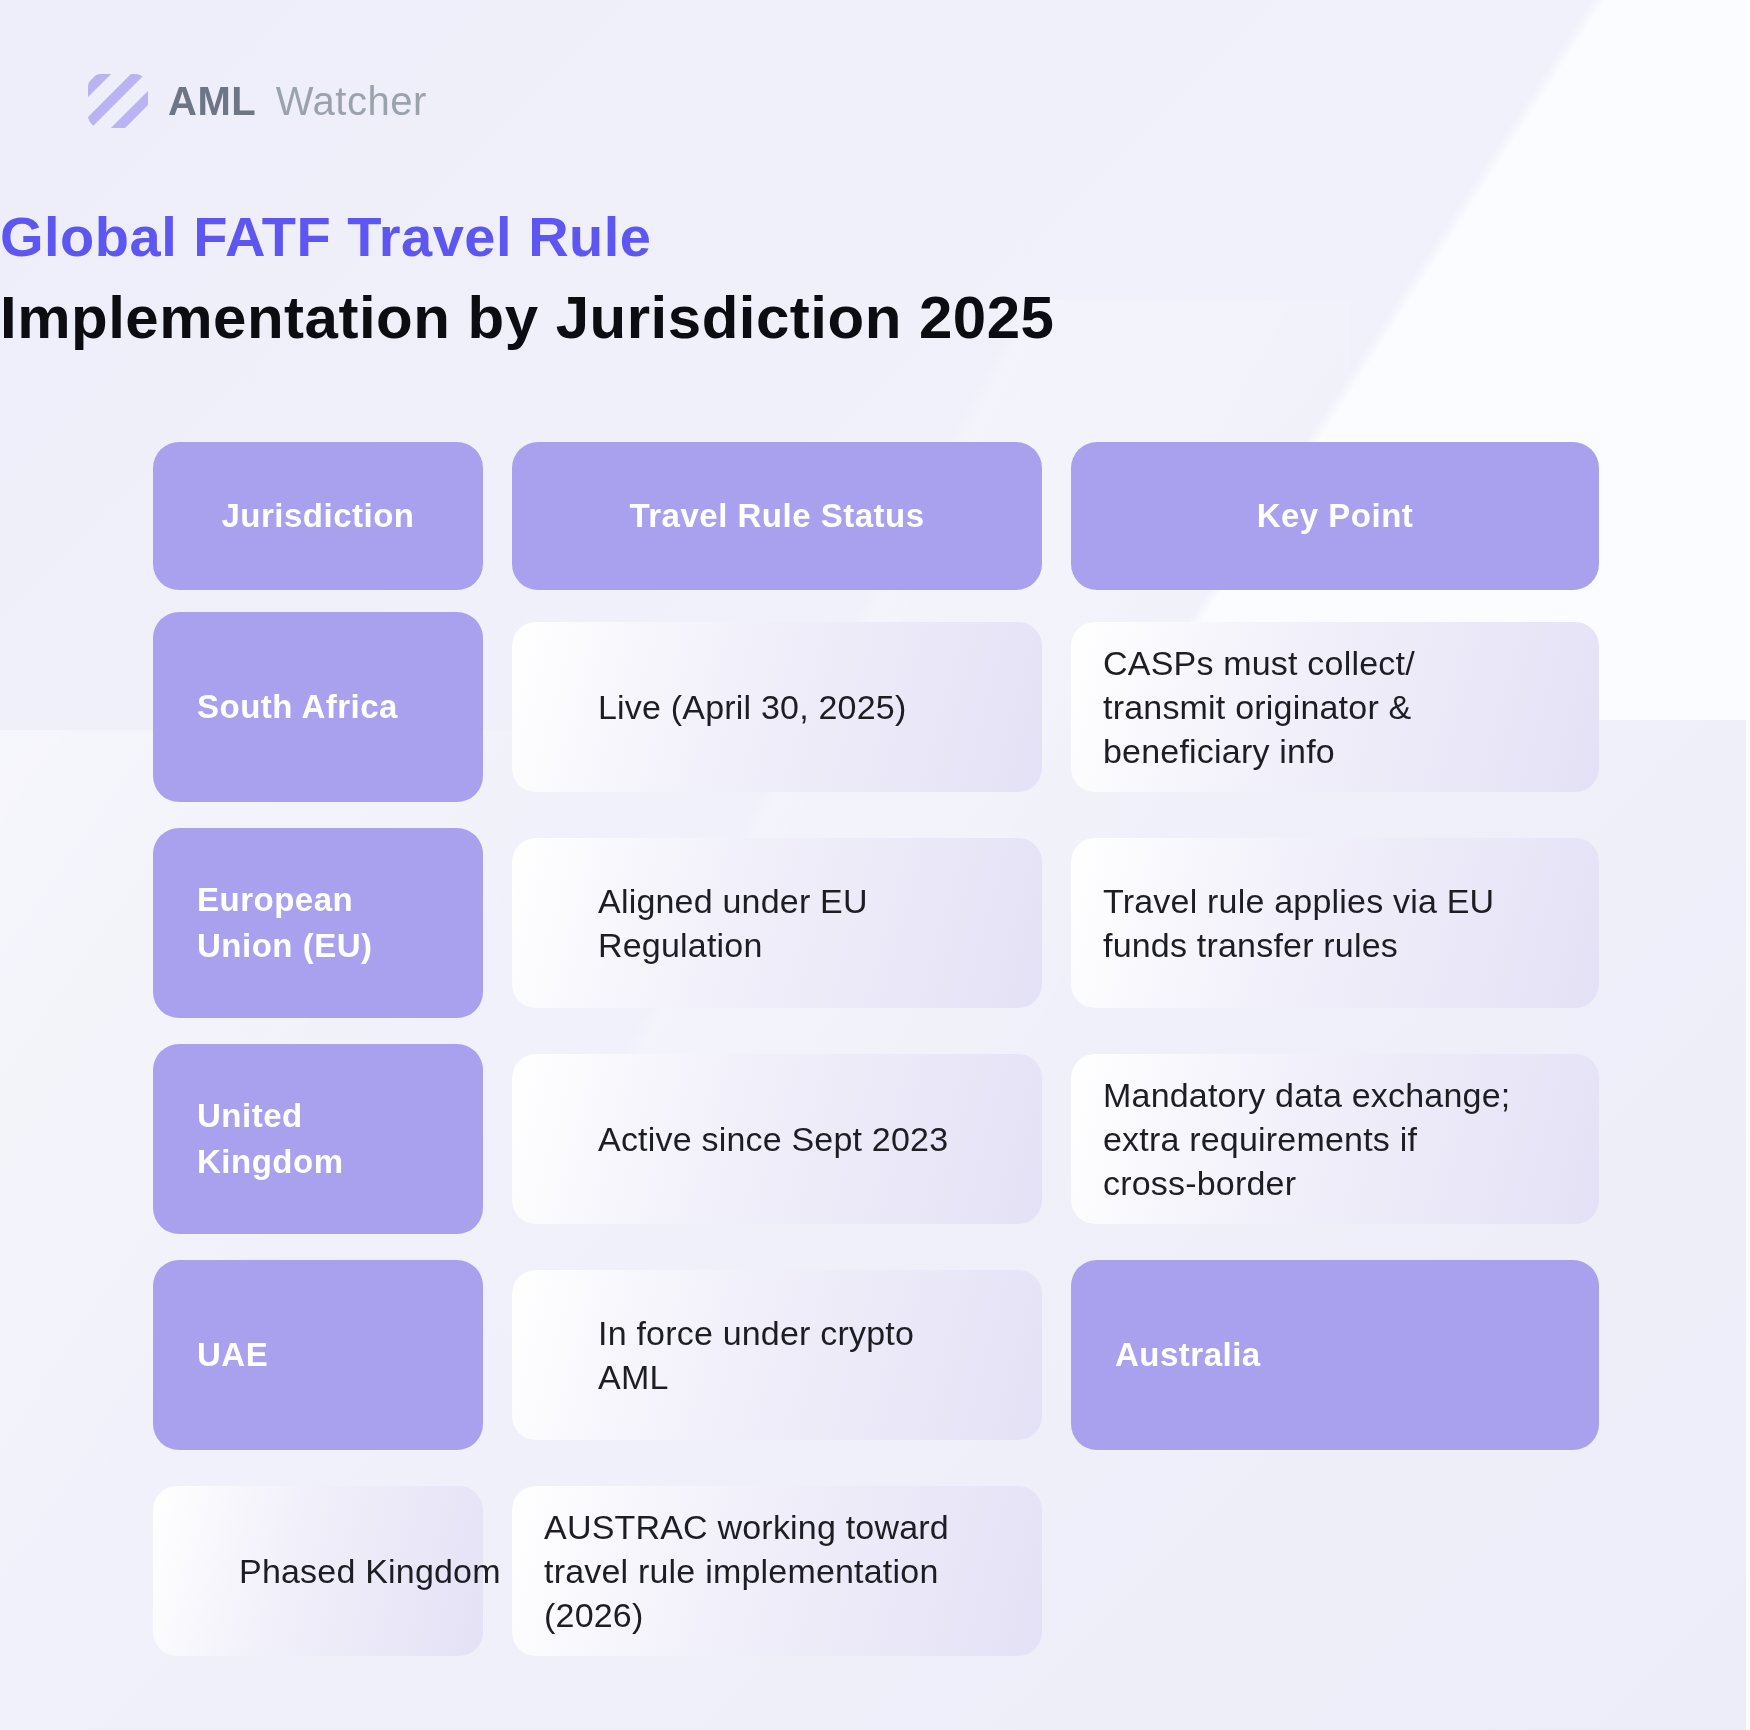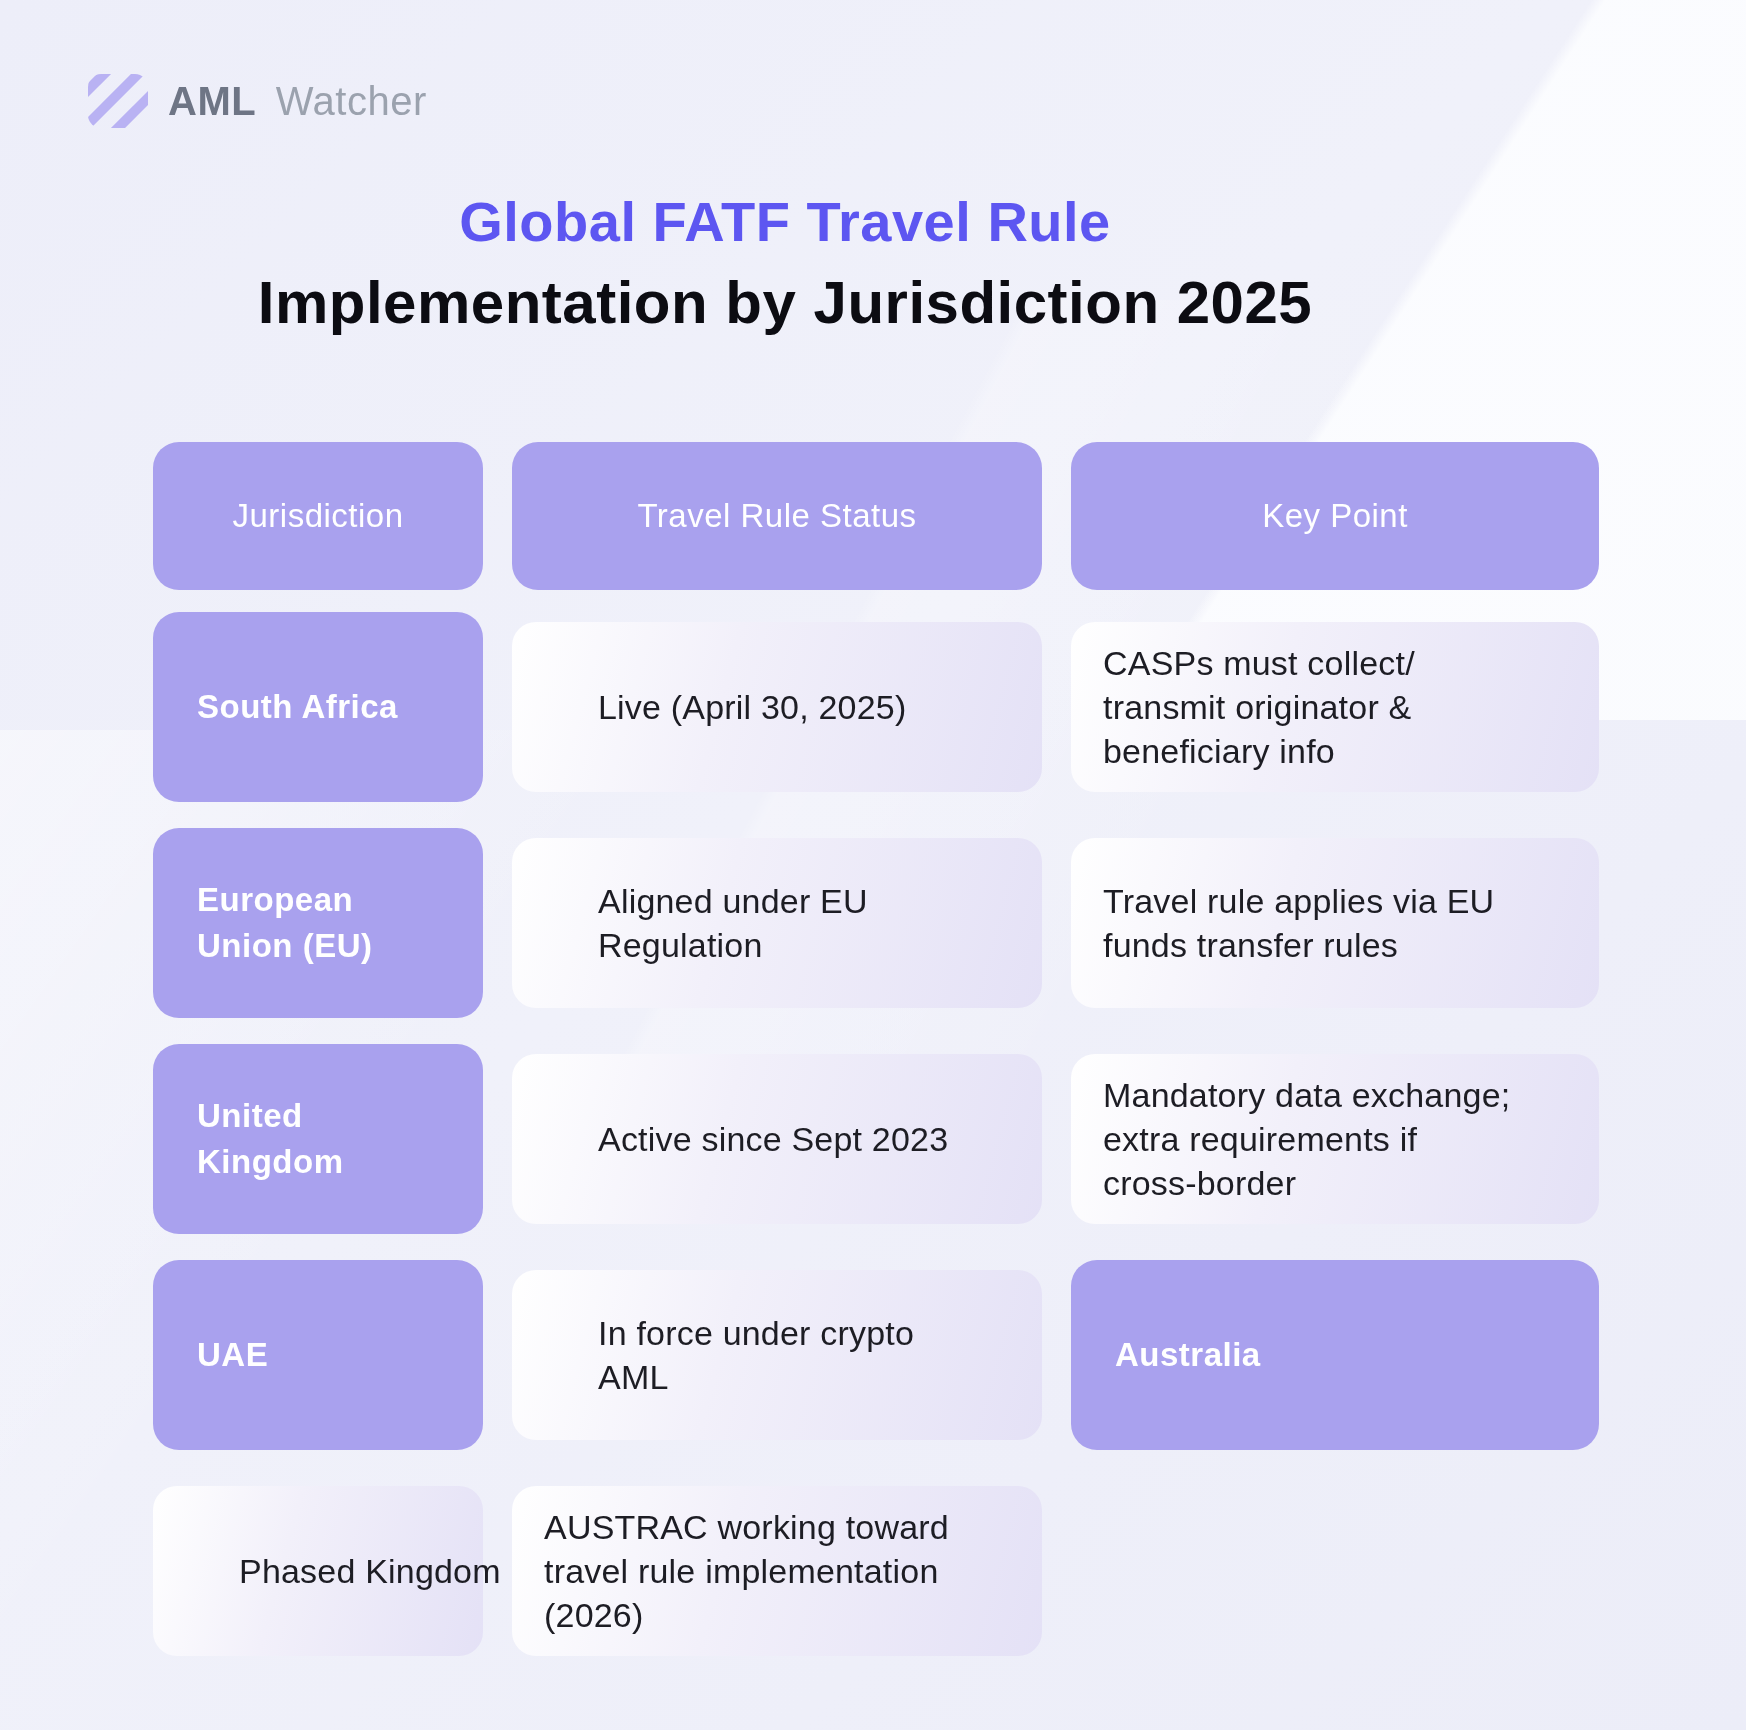--- a/index.html
+++ b/index.html
@@ -14,31 +14,31 @@
   .deco-mid{position:absolute;left:250px;top:300px;width:1100px;height:900px;pointer-events:none;
            background:linear-gradient(118deg,rgba(255,255,255,0) 49%,rgba(255,255,255,0.25) 50%,rgba(255,255,255,0) 78%);}
 
   
   .logo{position:absolute;left:88px;top:74px;display:flex;align-items:center;gap:20px;}
   .logo-text{font-size:40px;letter-spacing:0.5px;white-space:nowrap;}
   .logo-text .bold{font-weight:700;color:#6e7585;}
   .logo-text .light{font-weight:400;color:#9ba2ae;margin-left:8px;}
 
   
-  .title-wrap{position:absolute;left:0;top:189px;width:1570px;text-align:center;}
+  .title-wrap{position:absolute;left:0;top:204px;width:1570px;text-align:left;}
   .title-line1{font-size:56px;font-weight:700;color:#5d56f1;letter-spacing:0.5px;}
   .title-line2{font-size:60px;font-weight:700;color:#0c0c12;margin-top:14px;letter-spacing:0.5px;}
 
   
   .table{position:absolute;left:153px;top:442px;width:1446px;}
   .grid{display:grid;grid-template-columns:330px 530px 528px;column-gap:29px;}
   .header-row{margin-bottom:22px;}
   .body-grid{row-gap:26px;grid-auto-rows:190px;}
   .hcell{height:148px;background:#a9a1ee;border-radius:26px;display:flex;align-items:center;justify-content:center;
-         color:#ffffff;font-size:33px;font-weight:400;letter-spacing:0.5px;}
+         color:#ffffff;font-size:33px;font-weight:700;letter-spacing:0.5px;}
   .jcell{height:190px;background:#a9a1ee;border-radius:26px;display:flex;align-items:center;
          padding-left:44px;box-sizing:border-box;color:#ffffff;font-size:33px;font-weight:700;
          line-height:46px;letter-spacing:0.5px;white-space:pre;}
   .vcell{height:170px;align-self:center;border-radius:24px;display:flex;align-items:center;box-sizing:border-box;
          background:linear-gradient(105deg,#ffffff 0%,#f2f0fa 40%,#e4e1f6 100%);
          color:#1d1d24;font-size:34px;font-weight:400;line-height:44px;white-space:pre;letter-spacing:0.2px;}
   .scell{padding-left:86px;}
   .kcell{padding-left:32px;padding-right:10px;}
 </style>
 </head>

